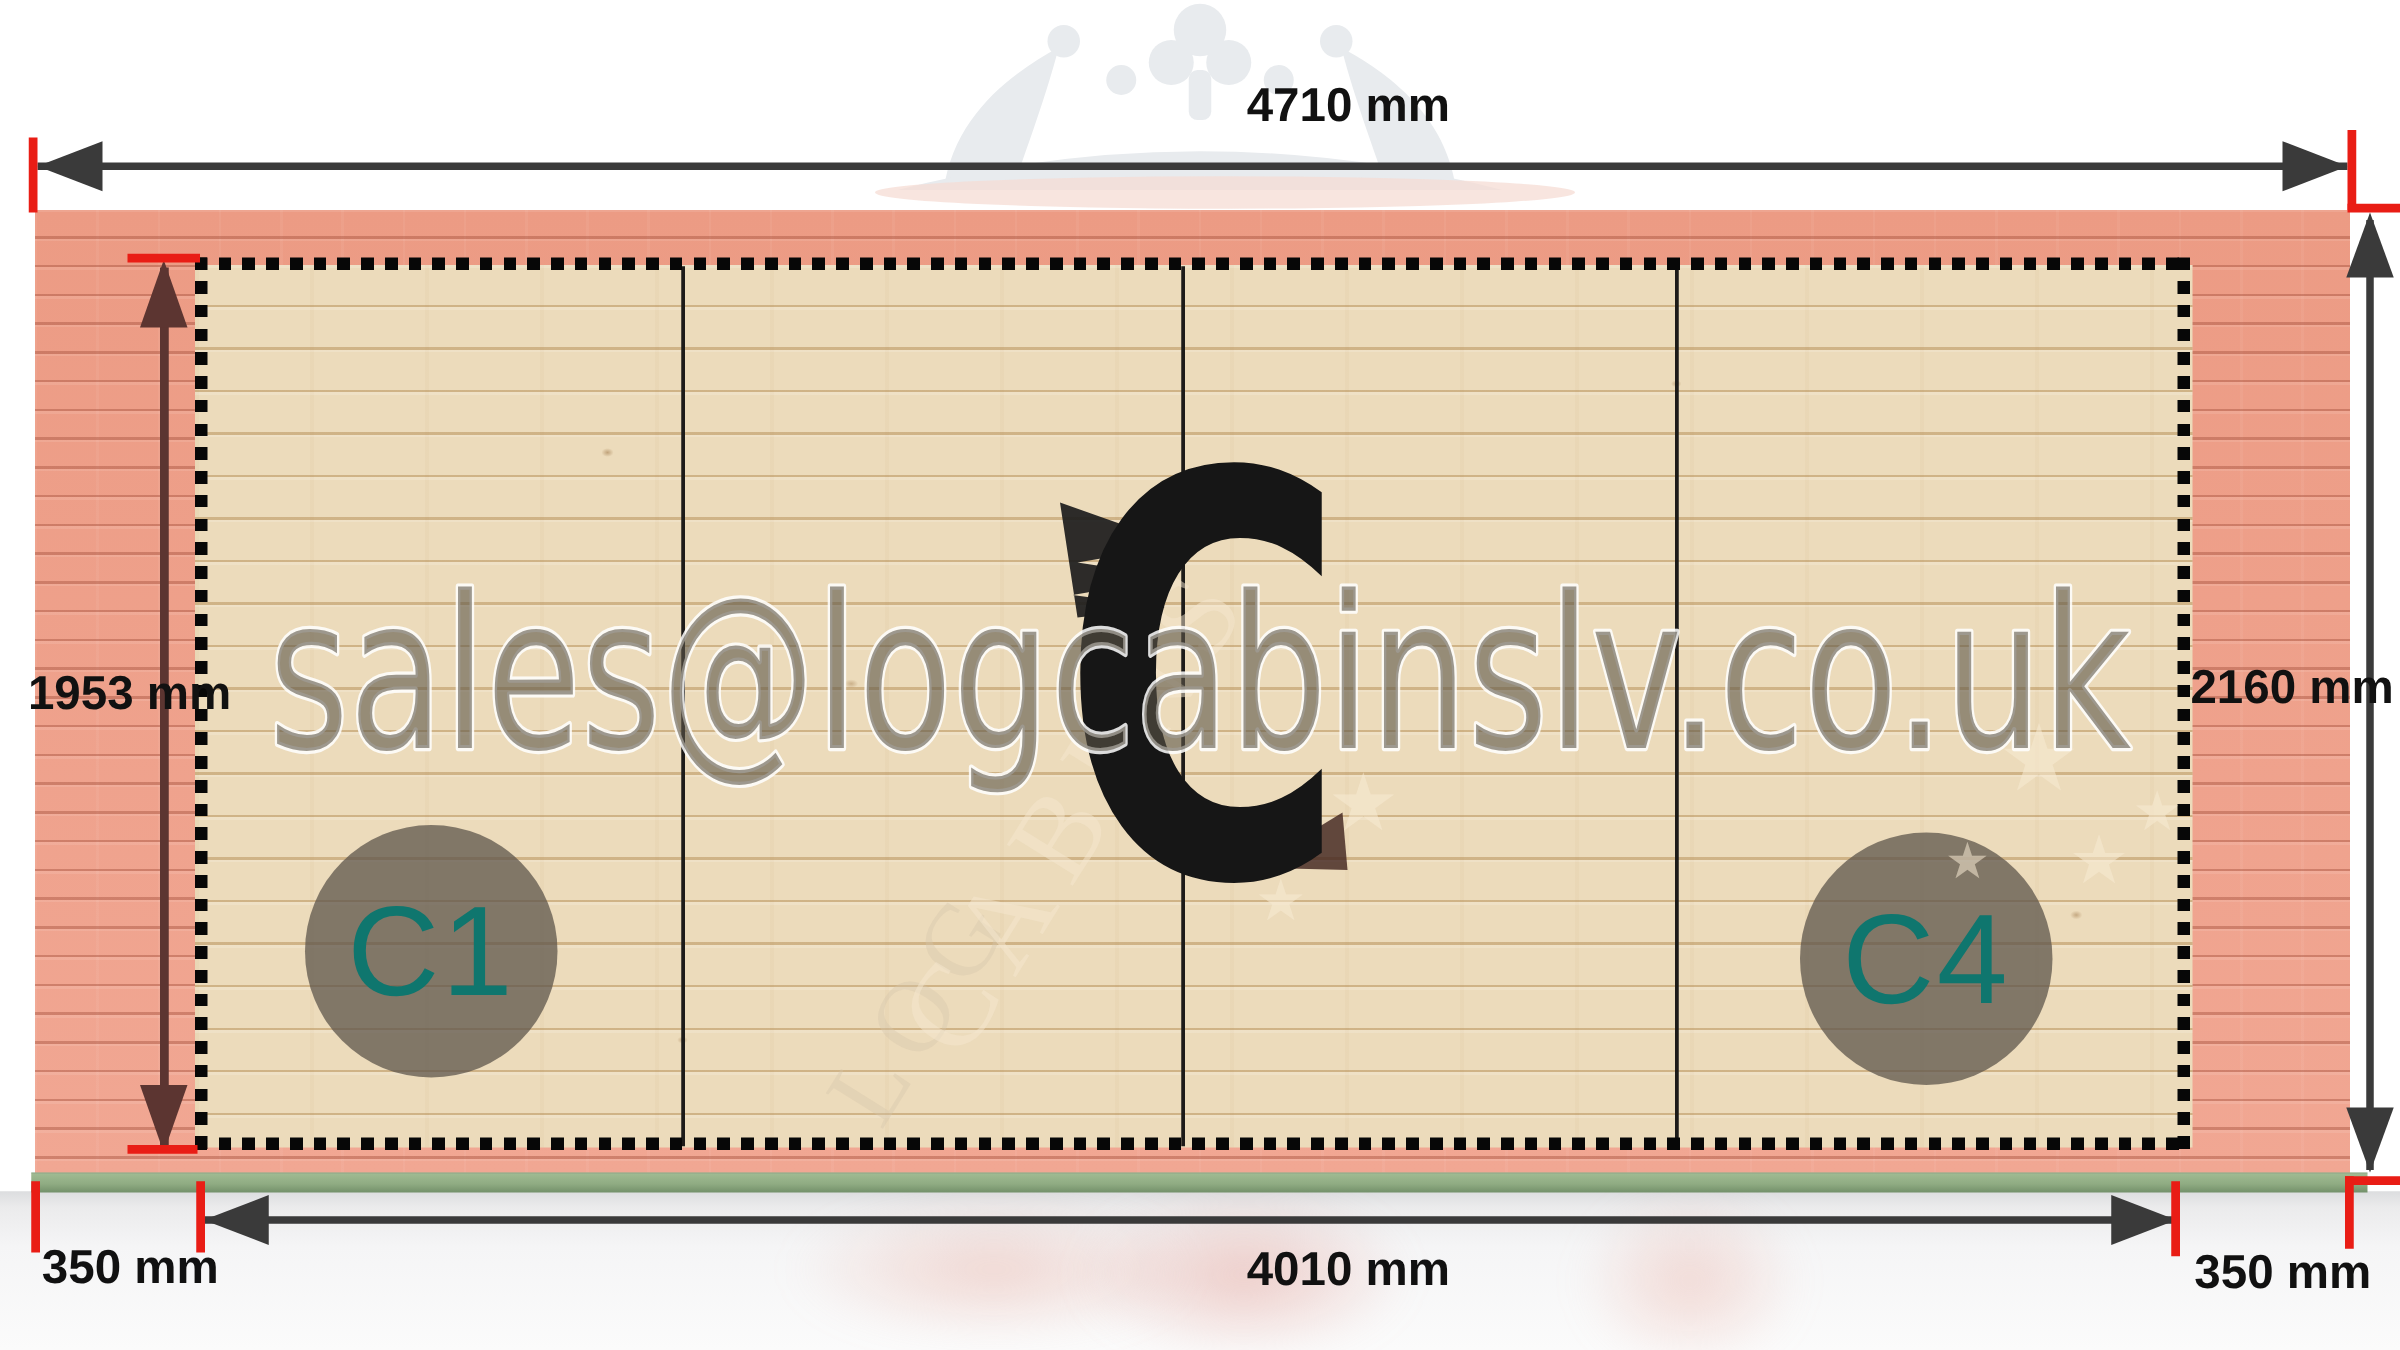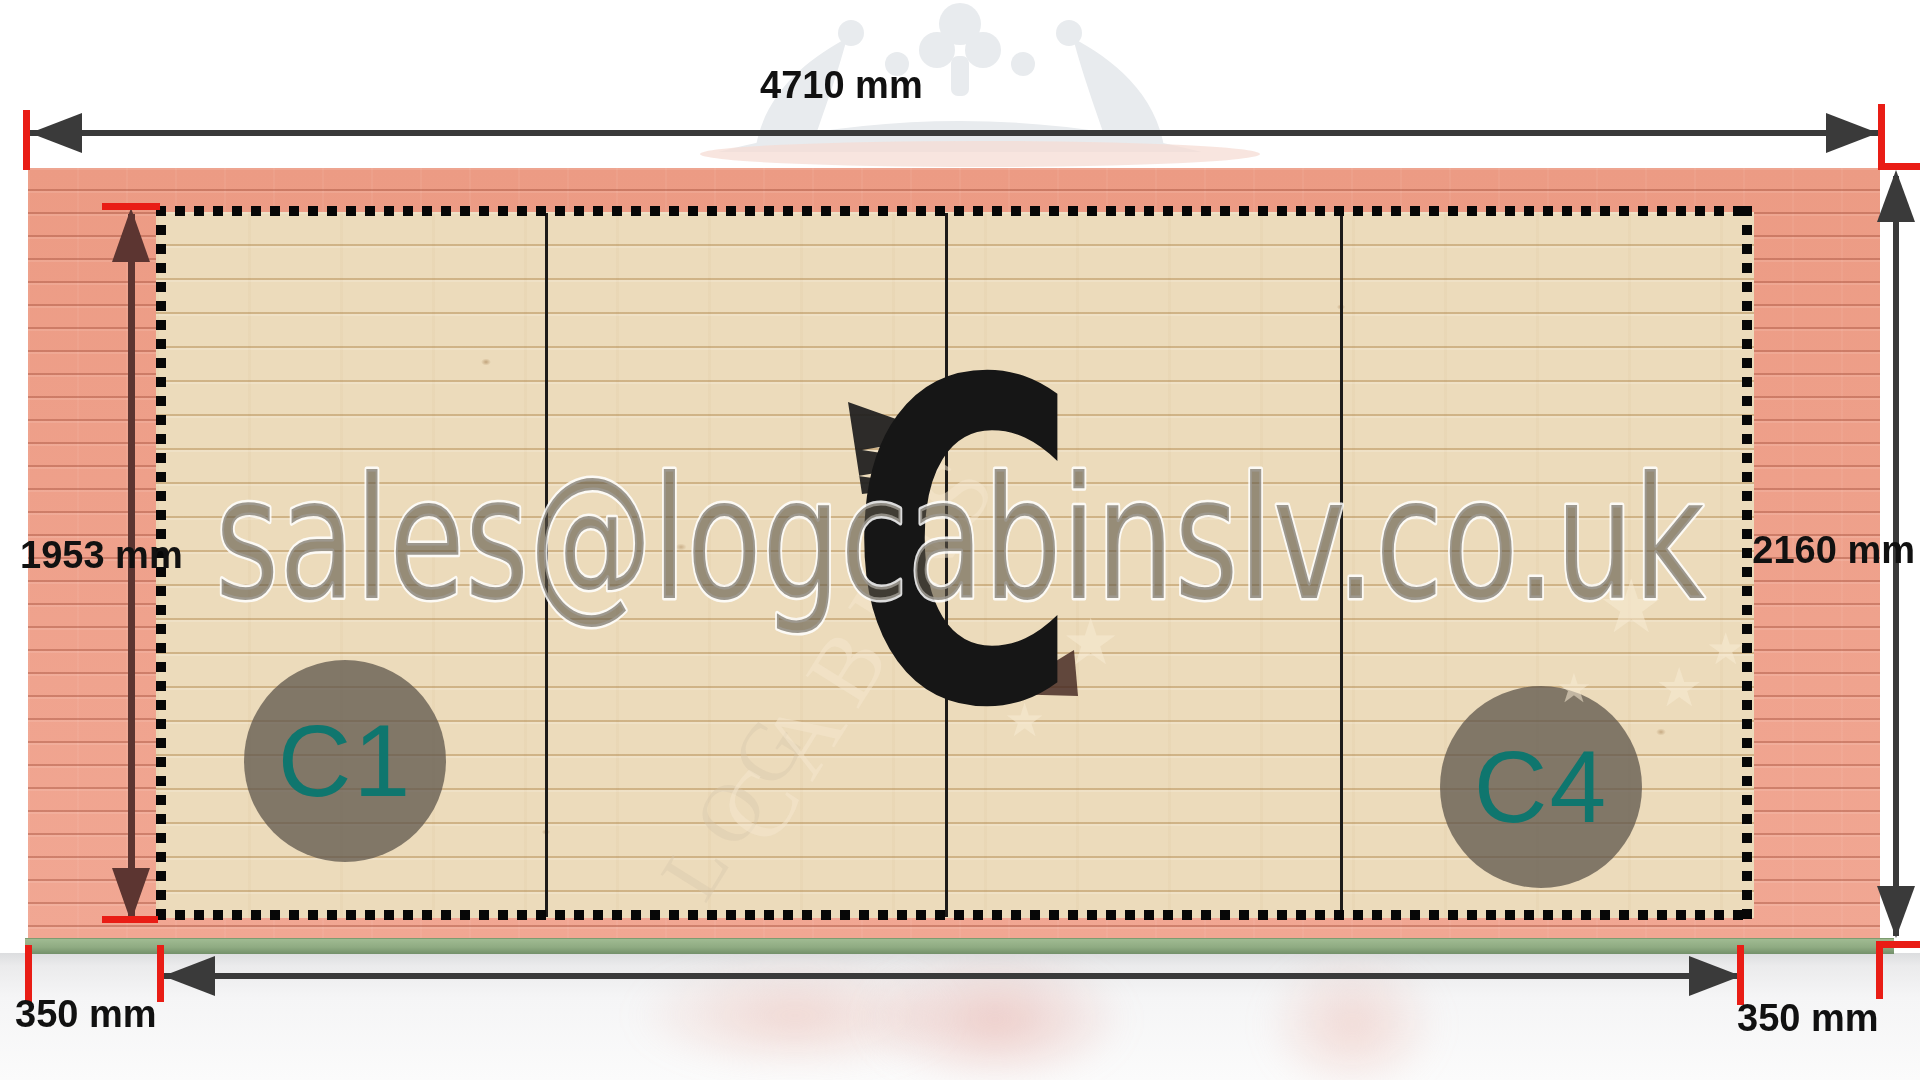--- a/index.html
+++ b/index.html
@@ -50,34 +50,34 @@
   .dots-top{left:156px;top:206px;width:1596px;}
   .dots-bottom{left:156px;top:910px;width:1596px;}
   .dots-left{left:156px;top:206px;height:714px;}
   .dots-right{left:1742px;top:206px;height:714px;}
 
   
   .sec-circle{width:202px;height:202px;border-radius:50%;
     background:rgba(92,84,74,.74);display:flex;align-items:center;justify-content:center;}
   .sec-circle span{position:static;color:#0f766e;font-size:102px;font-weight:400;letter-spacing:2px;}
   .c1{left:244px;top:660px;} .c2{left:641px;top:666px;}
-  .c3{left:1045px;top:671px;} .c4{left:1440px;top:686px;}
+  .c3{left:1045px;top:671px;} .c4{left:1440px;top:666px;}
 
   
   .dim-line{background:#3a3a3a;}
   .ah{width:0;height:0;}
   .ah.l{border-top:20px solid transparent;border-bottom:20px solid transparent;border-right:52px solid #3a3a3a;}
   .ah.r{border-top:20px solid transparent;border-bottom:20px solid transparent;border-left:52px solid #3a3a3a;}
   .ah.u{border-left:19px solid transparent;border-right:19px solid transparent;border-bottom:52px solid #3a3a3a;}
   .ah.d{border-left:19px solid transparent;border-right:19px solid transparent;border-top:52px solid #3a3a3a;}
   .maroon{background:#5c3531;}
   .ah.mu{border-left:19px solid transparent;border-right:19px solid transparent;border-bottom:54px solid #5c3531;}
   .ah.md{border-left:19px solid transparent;border-right:19px solid transparent;border-top:54px solid #5c3531;}
   .tick{background:#e91d15;}
-  .dim-label{color:#111;font-weight:700;font-size:38px;text-align:left;white-space:nowrap;}
+  .dim-label{color:#111;font-weight:700;font-size:38px;text-align:right;white-space:nowrap;}
 </style>
 </head>
 <body>
 
 <div id="stage">
 
   <svg style="left:660px;top:0;width:600px;height:152px;" viewBox="0 0 600 152">
     <g fill="#e8ebee">
       <circle cx="300" cy="24" r="21"></circle>
       <circle cx="277" cy="50" r="18"></circle>
@@ -158,15 +158,16 @@
   <div class="tick" style="left:1876px;top:941px;width:44px;height:7px;"></div>
   <div class="dim-label" style="left:1730px;top:529px;width:185px;text-align:right;">2160 mm</div>
 
   <div class="dim-line" style="left:163px;top:973px;width:1578px;height:6px;"></div>
   <div class="ah l" style="left:163px;top:956px;"></div>
   <div class="ah r" style="left:1689px;top:956px;"></div>
   <div class="tick" style="left:25px;top:945px;width:7px;height:57px;"></div>
   <div class="tick" style="left:157px;top:945px;width:7px;height:57px;"></div>
   <div class="tick" style="left:1737px;top:945px;width:7px;height:60px;"></div>
   <div class="dim-label" style="left:15px;top:993px;width:160px;">350 mm</div>
+  <div class="dim-label" style="left:760px;top:995px;width:400px;">4010 mm</div>
   <div class="dim-label" style="left:1737px;top:997px;width:160px;">350 mm</div>
 
 </div>
 
 </body></html>

